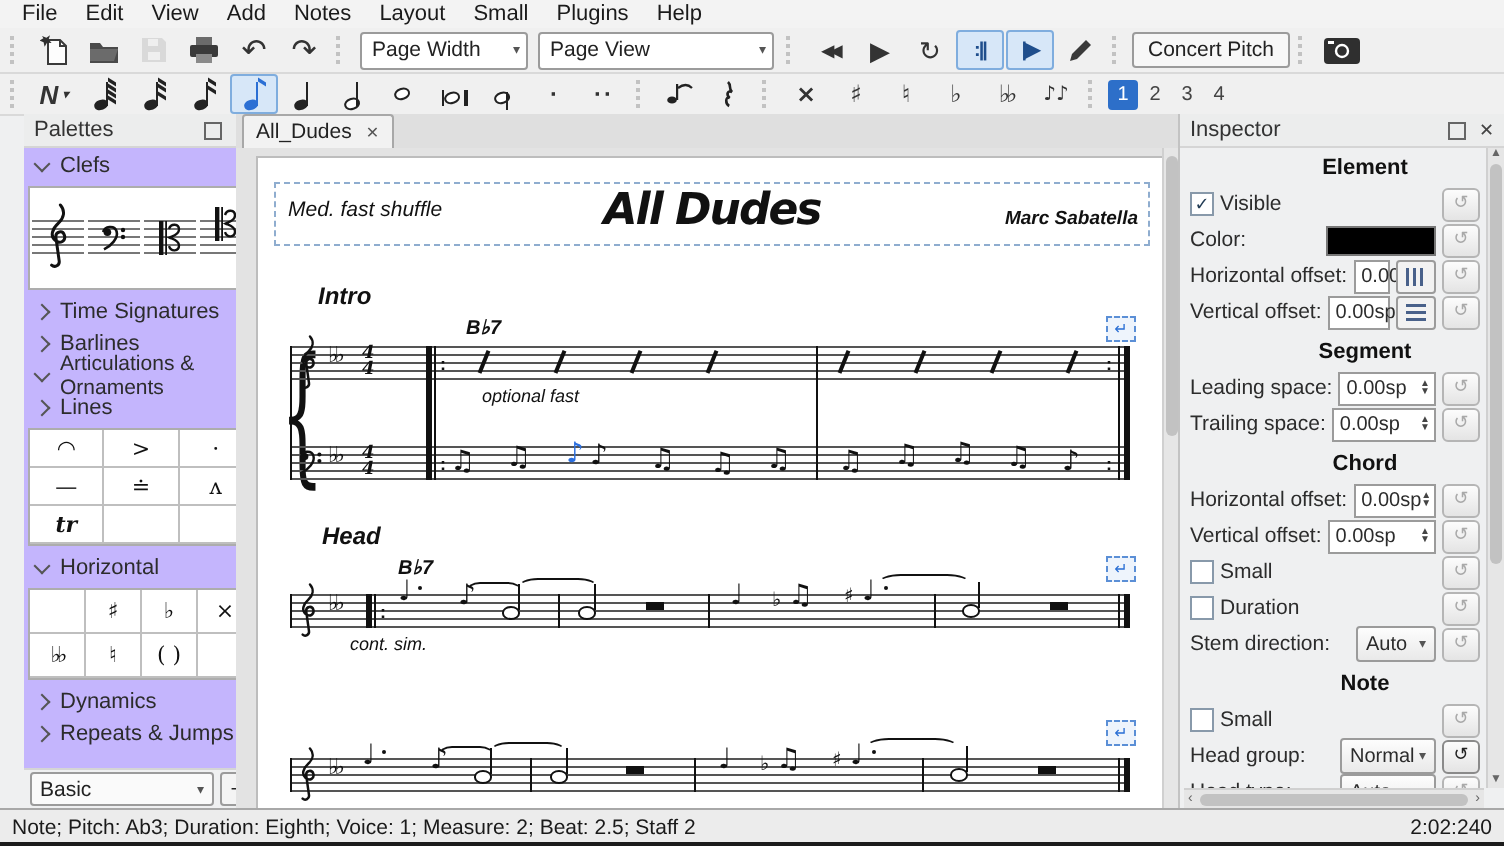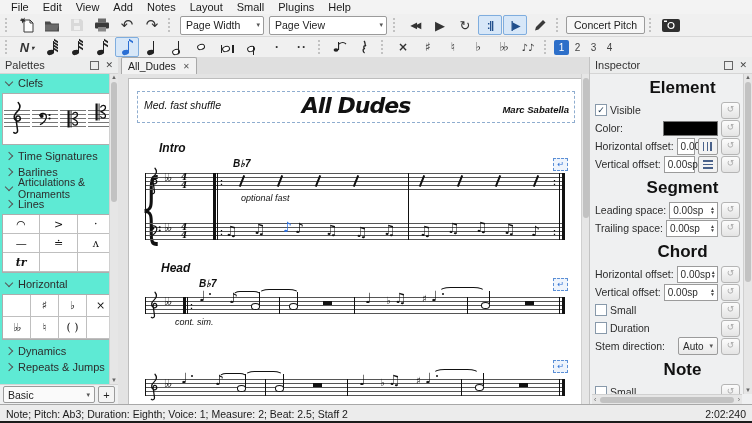--- a/index.html
+++ b/index.html
@@ -38,21 +38,21 @@
   .voice{width:15px;height:15px;display:flex;align-items:center;justify-content:center;
          font-size:10px;border-radius:2px;color:#444;}
   .voice.v1{background:#2d6fc9;color:#fff;}
   .musglyph{font-family:"DejaVu Sans",sans-serif;}
   
   .panel-h{height:16px;display:flex;align-items:center;padding:0 5px;color:#333;font-size:11px;
            background:#eceded;border-bottom:1px solid #d5d5d5;}
   .panel-h .sp{flex:1;}
   .float-ic{width:7px;height:7px;border:1px solid #666;margin-right:6px;}
   .close-ic{font-size:9px;color:#444;}
-  .palettes{position:absolute;left:0;top:57px;width:118px;bottom:19px;background:#5eead4;
+  .palettes{position:absolute;left:12px;top:57px;width:118px;bottom:19px;background:#c4b5fd;
             border-right:1px solid #c3c3c3;overflow:hidden;}
   .prow{display:flex;align-items:center;height:14px;padding:2px 0 0 6px;color:#2c2c2c;}
   .chev{width:5px;height:5px;border-right:1.4px solid #555;border-bottom:1.4px solid #555;
         margin-right:6px;flex:0 0 auto;}
   .chev.col{transform:rotate(-45deg);}
   .chev.exp{transform:rotate(45deg);margin-top:-2px;}
   .clefgrid{margin:3px 2px 2px 2px;height:50px;background:#fff;border:1px solid #adadad;display:flex;}
   .clefcell{flex:1;position:relative;}
   .pstaff{position:absolute;left:1px;right:1px;top:50%;margin-top:-9px;height:17px;
           background:repeating-linear-gradient(to bottom,#777 0,#777 1px,transparent 1px,transparent 4px);}
@@ -110,21 +110,21 @@
   .rdots{position:absolute;font-size:9px;font-weight:bold;color:#111;line-height:9px;}
   .brace{position:absolute;font-size:76px;line-height:72px;transform:scaleX(.45);color:#111;font-family:"DejaVu Serif",serif;}
   .lb{position:absolute;width:13px;height:11px;border:1px dashed #5b8fd6;background:#eef4fc;
       display:flex;align-items:center;justify-content:center;color:#2b6fd4;font-size:8px;}
   .ks{font-family:"DejaVu Sans",sans-serif;font-size:11px;letter-spacing:-2px;}
   .ts{font-family:"DejaVu Serif",serif;font-weight:bold;font-size:9px;line-height:8px;text-align:center;}
   
   .inspector{position:absolute;right:0;top:57px;width:162px;bottom:19px;background:#eff0f1;
              border-left:1px solid #c3c3c3;overflow:hidden;}
   .icontent{position:absolute;left:0;right:9px;top:16px;bottom:10px;overflow:hidden;font-size:10.5px;}
-  .isect{font-weight:bold;text-align:center;margin:5px 0 3px 0;font-size:17px;color:#111;padding-left:32px;}
+  .isect{font-weight:bold;text-align:center;margin:5px 0 3px 0;font-size:11px;color:#111;padding-left:32px;}
   .irow{display:flex;align-items:center;height:18px;padding:0 3px 0 5px;gap:3px;color:#2c2c2c;}
   .ilabel{flex:0 0 auto;}
   .ifill{flex:1;}
   .cb{width:10px;height:10px;border:1px solid #8899aa;background:#fff;flex:0 0 auto;
       display:flex;align-items:center;justify-content:center;font-size:9px;color:#223c55;}
   .spin{flex:1;height:15px;border:1px solid #9b9b9b;background:#fff;display:flex;align-items:center;
         padding:0 1px 0 3px;font-size:10px;min-width:0;}
   .spin .ud{margin-left:auto;display:flex;flex-direction:column;line-height:4px;font-size:5px;color:#444;padding-right:1px;}
   .swatch{flex:1;height:13px;background:#000;border:1px solid #777;}
   .rst{width:17px;height:15px;flex:0 0 auto;border:1px solid #b5b5b5;border-radius:3px;

